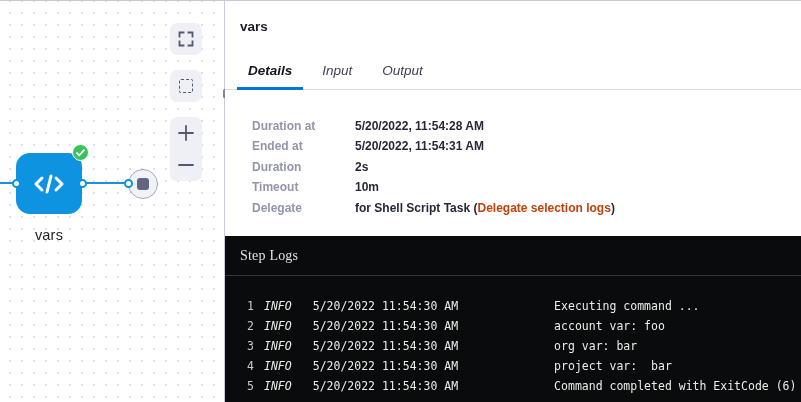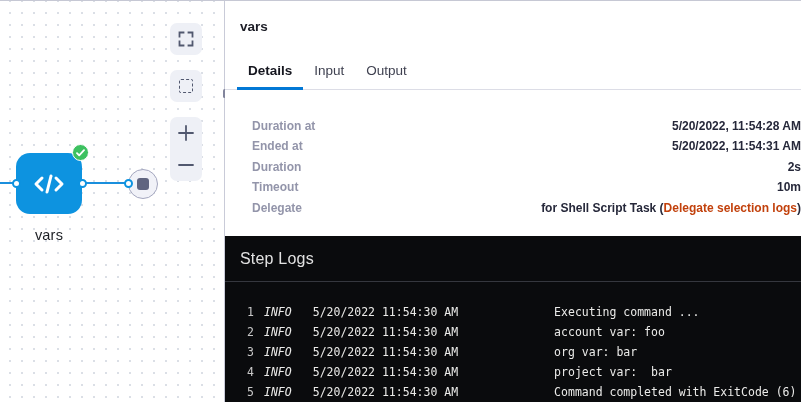--- a/index.html
+++ b/index.html
@@ -81,49 +81,49 @@
   .marquee-box { width: 14px; height: 14px; border: 1.6px dashed #51586f; border-radius: 2px; }
 
   
   .panel { position: relative; flex: 1; height: 100%; background: #fff; display: flex; flex-direction: column; }
 
   .panel-title {
     padding: 18px 0 0 15px; font-size: 13.5px; font-weight: 700; color: #1c1d26;
   }
 
   .tabs {
-    display: flex; align-items: center; gap: 0;
+    display: flex; align-items: center; gap: 8px;
     margin-top: 20px; padding-left: 12px;
-    border-bottom: 1px solid #dcdde6; height: 36px;
+    border-bottom: 1px solid #dcdde6; height: 36px; font-style: italic;
   }
   .tab {
     padding: 0 11px; height: 36px; display: flex; align-items: center;
     font-size: 13.5px; color: #3f4150; font-weight: 500; cursor: pointer;
     border-bottom: 3px solid transparent; margin-bottom: -1px;
   }
   .tab.active { color: #15161f; font-weight: 700; border-bottom-color: #0278d5; }
 
   .details-grid {
     margin: 26px 0 0 27px;
     display: grid; grid-template-columns: 103px auto; row-gap: 0;
     font-size: 12px; line-height: 20.4px;
   }
   .detail-label { color: #9395aa; font-weight: 600; }
-  .detail-value { color: #26283a; font-weight: 700; text-align: right; }
+  .detail-value { color: #26283a; font-weight: 700; }
   .detail-link  { color: #c2410c; font-weight: 600; cursor: pointer; }
 
   
   .console {
     position: absolute; left: 0; right: 0; bottom: 0; height: 166px;
     background: #0a0b0d; color: #ebebe9;
   }
   .console-header {
-    height: 46px; display: flex; align-items: center; padding-left: 15px;
+    height: 40px; display: flex; align-items: center; padding-left: 15px;
     border-bottom: 1px solid #35373e;
-    font-size: 16px; color: #e2e2e2; letter-spacing: .2px;
+    font-size: 14px; color: #e2e2e2; letter-spacing: .2px; font-family: Liberation Serif, serif;
   }
   .console-body { padding-top: 20px; font-family: "DejaVu Sans Mono", "Liberation Mono", monospace; font-size: 11.5px; }
   .log-line { display: flex; height: 20px; align-items: center; padding-left: 15px; white-space: pre; }
   .lg-num   { width: 14px; text-align: right; color: #c9c9c9; }
   .lg-level { margin-left: 10px; font-style: italic; }
   .lg-time  { margin-left: 21px; }
   .lg-msg   { margin-left: 96px; }
 
   svg { display: block; }
 </style>

